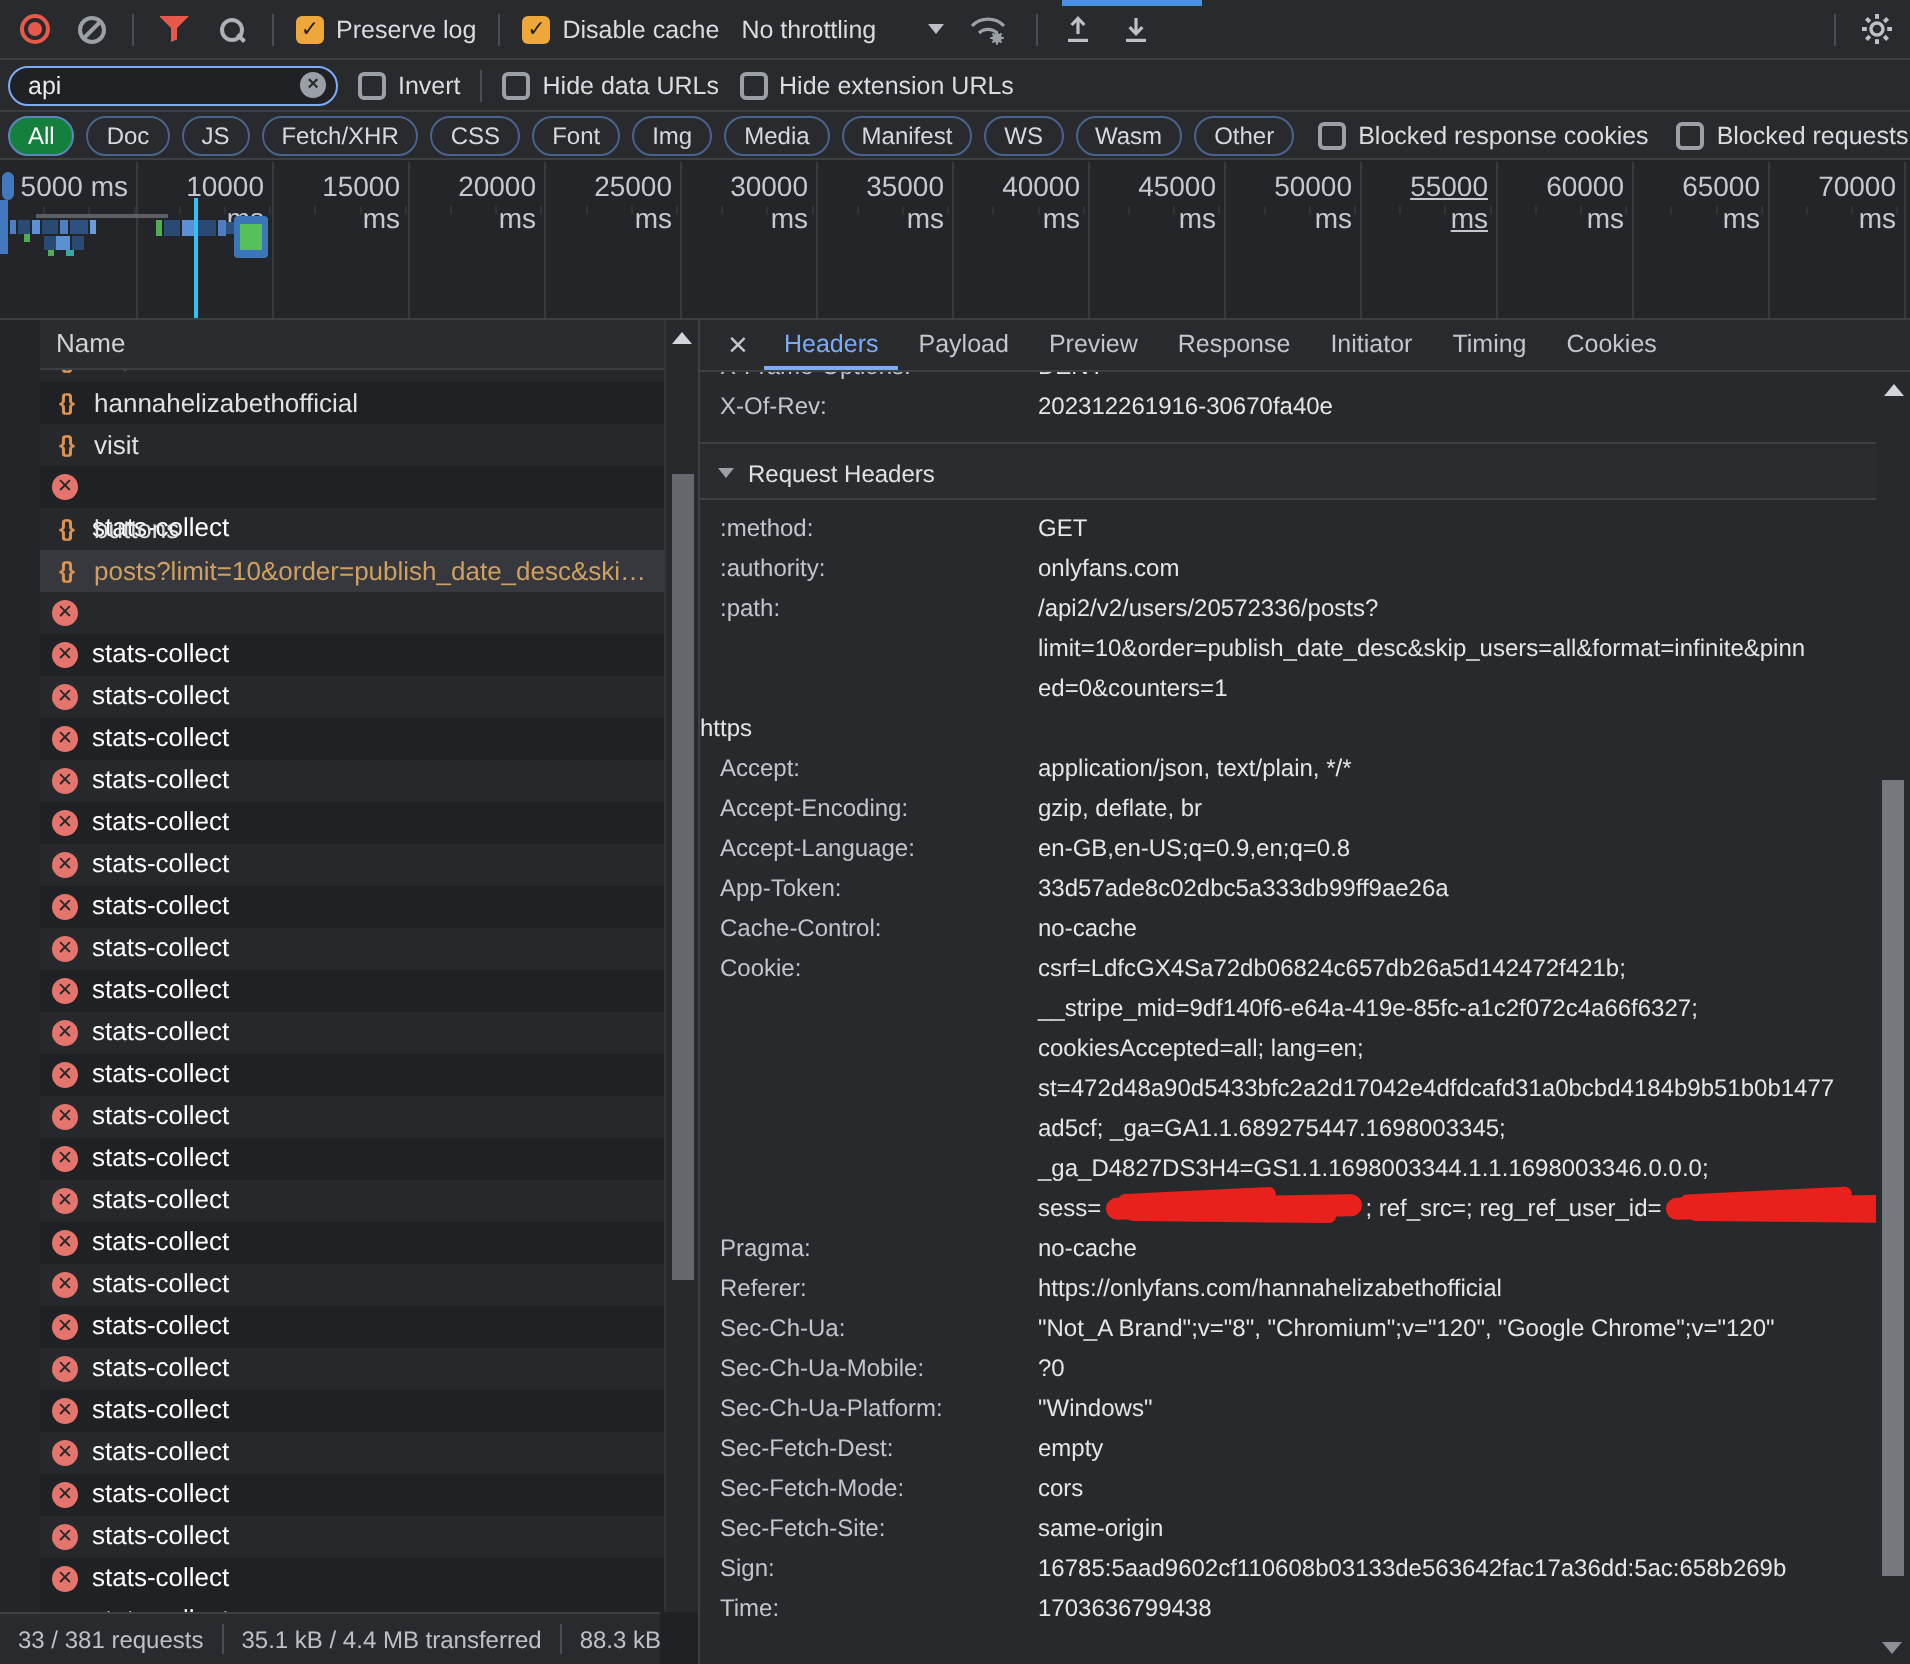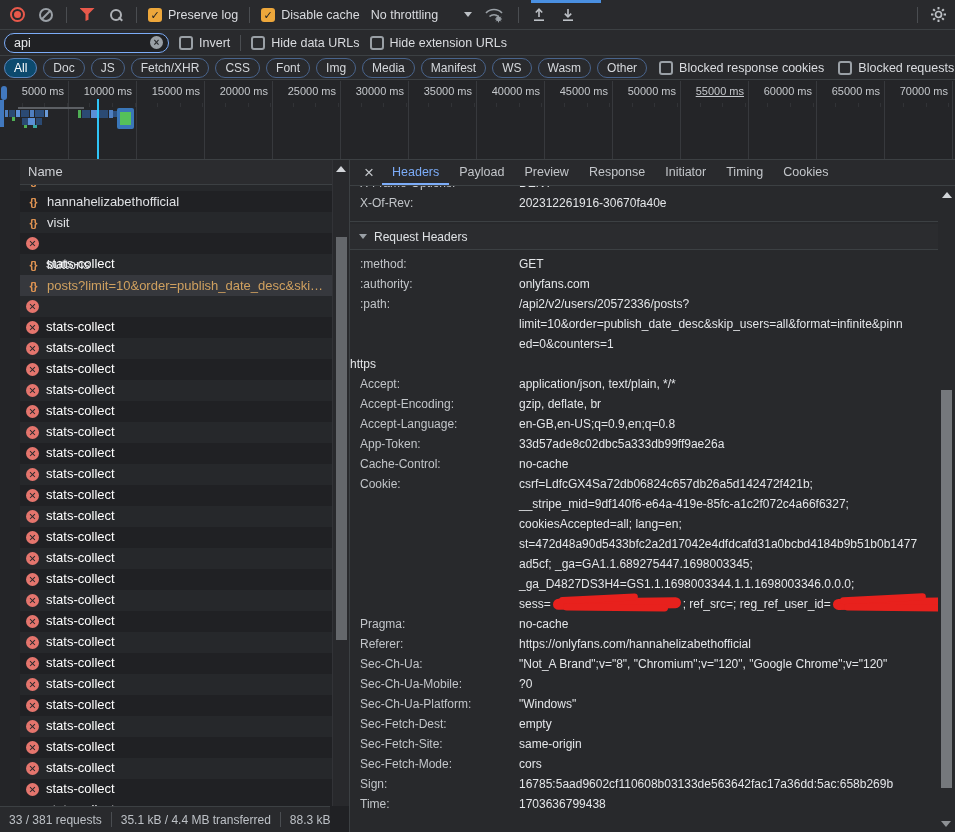--- a/index.html
+++ b/index.html
@@ -37,26 +37,26 @@
 
   
   .finput { width:165px; height:20px; background:#202124; border:1.5px solid #7cacf8; border-radius:10px;
     display:flex; align-items:center; padding:0 5px 0 9px; }
   .finput .val { flex:1; color:#e8eaed; font-size:12.5px; }
   .xclear { width:13px; height:13px; border-radius:50%; background:#9aa0a6; color:#292a2d; font-size:10px; font-weight:bold;
     line-height:13px; text-align:center; cursor:pointer; }
 
   
   .chip { flex:none; padding:2px 9px; font-size:12px; border-radius:11px; border:1px solid #49648c; color:#d5d8dc; cursor:pointer; white-space:nowrap; }
-  .chip.sel { background:#0c4a6e; border-color:#5a85bd; color:#fff; }
+  .chip.sel { background:#15803d; border-color:#5a85bd; color:#fff; }
 
   
   .overview { position:absolute; top:81px; left:0; width:955px; height:79px; background:#242528; border-bottom:1px solid #3c4043; overflow:hidden; cursor:crosshair; }
   .gline { position:absolute; top:0; bottom:0; width:1px; background:#37393d; }
-  .glabel { position:absolute; top:4px; height:13px; font-size:11px; color:#c5c8cc; text-align:right; }
+  .glabel { position:absolute; top:4px; height:13px; font-size:14px; color:#c5c8cc; text-align:right; }
   .tickrow { position:absolute; top:22px; left:0; right:0; height:4px;
     background:repeating-linear-gradient(90deg,transparent 0 21.6px,#3a3c40 21.6px 22.6px); opacity:.6; }
   .wbar { position:absolute; }
 
   
   .main { position:absolute; top:160px; left:0; width:955px; bottom:0; display:flex;padding-left:20px; }
   .left { width:330px; flex:none; position:relative; background:#202124; border-right:1px solid #3c4043; }
   .name-header { height:25px; background:#2b2c2f; border-bottom:1px solid #3c4043; line-height:24px; padding-left:8px;
     font-size:13px; color:#d0d2d6; }
   .rowsclip { position:absolute; top:25px; left:0; right:17px; bottom:26px; overflow:hidden; }
@@ -566,29 +566,29 @@
                 <div class="vline">"Windows"</div>
               </div>
             </div>
             <div class="hrow">
               <span class="k">Sec-Fetch-Dest:</span>
               <div class="vwrap">
                 <div class="vline">empty</div>
               </div>
             </div>
             <div class="hrow">
+              <span class="k">Sec-Fetch-Mode:</span>
+              <div class="vwrap">
+                <div class="vline">cors</div>
+              </div>
+            </div>
+            <div class="hrow">
               <span class="k">Sec-Fetch-Site:</span>
               <div class="vwrap">
                 <div class="vline">same-origin</div>
-              </div>
-            </div>
-            <div class="hrow">
-              <span class="k">Sec-Fetch-Mode:</span>
-              <div class="vwrap">
-                <div class="vline">cors</div>
               </div>
             </div>
             <div class="hrow">
               <span class="k">Sign:</span>
               <div class="vwrap">
                 <div class="vline">16785:5aad9602cf110608b03133de563642fac17a36dd:5ac:658b269b</div>
               </div>
             </div>
             <div class="hrow">
               <span class="k">Time:</span>

